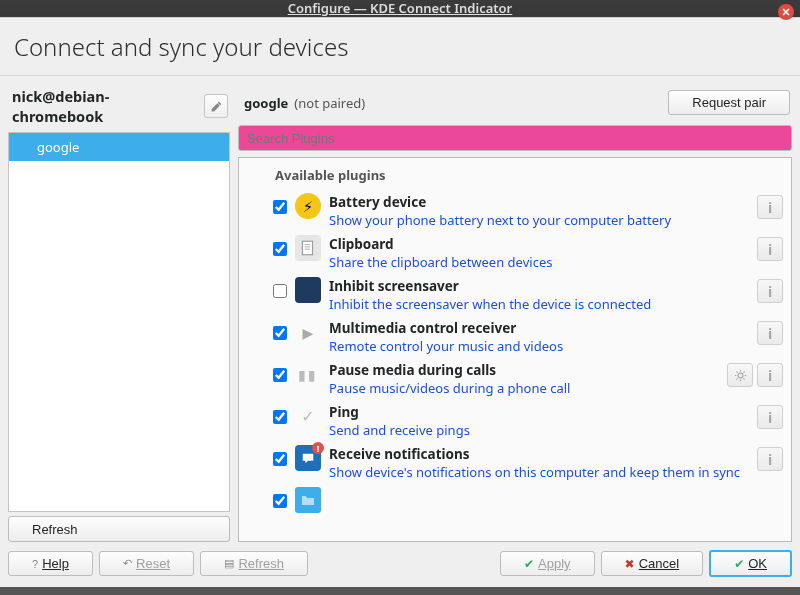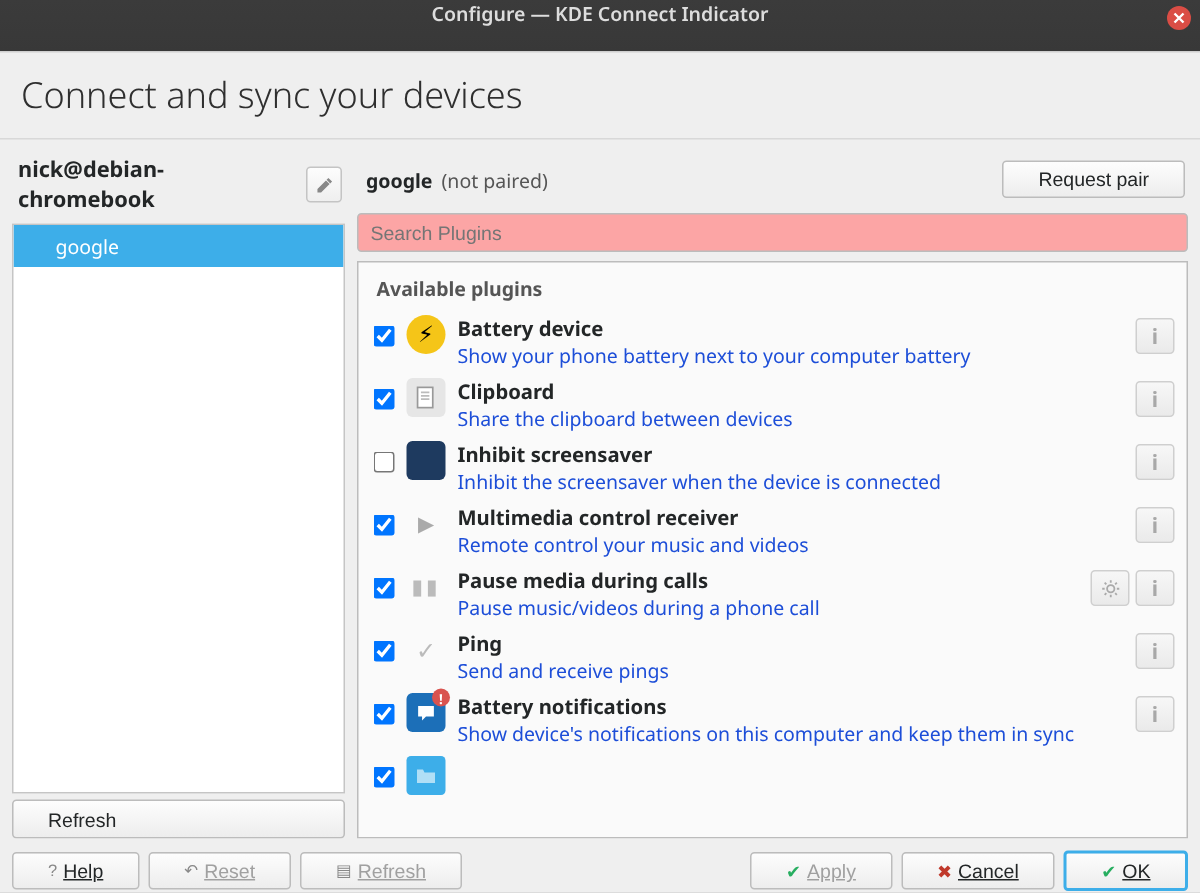--- a/index.html
+++ b/index.html
@@ -8,27 +8,28 @@
     font-size: 13px;
     background: #555;
     width: 800px;
     height: 595px;
     overflow: hidden;
     color: #232627;
   }
   .titlebar {
     background: linear-gradient(to bottom, #3b3b3b, #383838);
     color: #ddd;
-    height: 34px;
+    height: 17px;
     display: flex;
-    align-items: flex-start;
+    align-items: flex-end;
     justify-content: center;
     position: relative;
     font-size: 13px;
     font-weight: 600;
+    text-decoration: underline;
   }
   .titlebar .close {
     position: absolute;
     right: 6px;
     top: 4px;
     width: 16px; height: 16px;
     border-radius: 50%;
     background: #da4d45;
     display:flex; align-items:center; justify-content:center;
     color:#fff; font-size:10px;
@@ -125,34 +126,35 @@
     cursor:pointer;
     display:inline-flex;
     align-items:center;
     gap:4px;
     color:#232627;
   }
   button.std.disabled { color:#a0a0a0; cursor:default; }
   button.default { border:2px solid #3daee9; }
   .search {
     border:1px solid #bcbcbc;
-    background:#fca5a5;
+    background:#ec4899;
     border-radius:3px;
     height:26px;
     padding:0 8px;
     font-size:13px;
     width:100%;
   }
   .plugin-frame {
     margin-top:6px;
     border:1px solid #bcbcbc;
     background:#fafafa;
     flex:1;
     display:flex;
     min-height:0;
+    padding-left:24px;
   }
   .plugin-scroll {
     flex:1;
     overflow-y:scroll;
     padding: 6px 8px 6px 10px;
   }
   .section-title {
     font-weight:bold;
     color:#555;
     padding: 2px 0 6px 2px;
@@ -350,21 +352,21 @@
           </div>
 
           <div class="plugin-row">
             <input type="checkbox" checked="" style="">
             <div class="plugin-icon ic-notif">
               <svg width="14" height="14" viewBox="0 0 16 16">
                   <path fill="#fff" d="M2 3h12v8H8l-3 3v-3H2z"></path>
                 </svg>
             </div>
             <div class="plugin-text">
-              <div class="plugin-title">Battery notifications</div>
+              <div class="plugin-title">Receive notifications</div>
               <div class="plugin-desc">Show device's notifications on this computer and keep them in sync</div>
             </div>
             <div class="plugin-actions">
                 <div class="info-btn">i</div>
               </div>
           </div>
 
           <div class="plugin-row">
             <input type="checkbox" checked="" style="">
             <div class="plugin-icon ic-folder">

